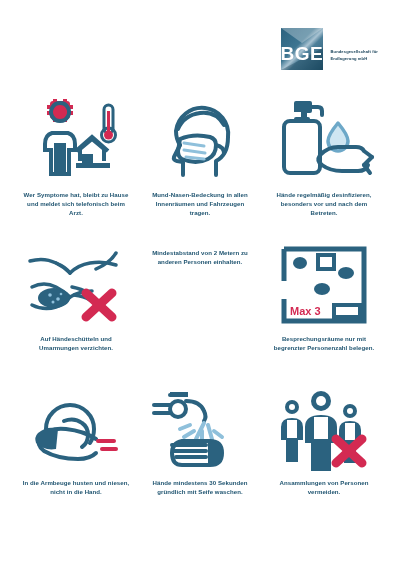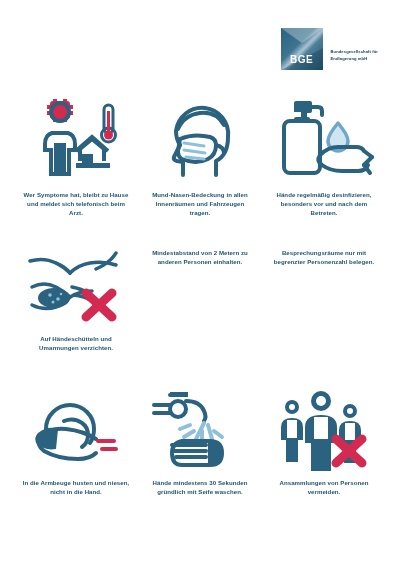--- a/index.html
+++ b/index.html
@@ -45,21 +45,21 @@
     bottom: 0; right: 0;
     width: 0; height: 0;
     border-left: 42px solid transparent;
     border-bottom: 22px solid rgba(10,45,66,0.30);
   }
   .logo-text {
     position: absolute;
     left: 0; right: 0; bottom: 5px;
     text-align: center;
     color: #ffffff;
-    font-size: 10px;
+    font-size: 19px;
     font-weight: bold;
     letter-spacing: 0.5px;
     z-index: 3;
   }
   .logo-words {
     display: flex;
     flex-direction: column;
     justify-content: center;
     gap: 2px;
     padding-top: 12px;
@@ -250,20 +250,40 @@
         </svg>
       </div>
       <div class="caption">Auf Händeschütteln und Umarmungen verzichten.</div>
     </div>
 
     <div class="cell">
       <div class="caption">Mindestabstand von 2 Metern zu anderen Personen einhalten.</div>
     </div>
 
     <div class="cell">
+      <div class="art">
+        <svg width="92" height="84" viewBox="0 0 92 84">
+
+          <g fill="none" stroke="#2b627f" stroke-width="5">
+            <path d="M6 6 h80 v72 h-80 v-22"></path>
+            <path d="M6 6 v32"></path>
+          </g>
+
+          <rect x="40" y="12" width="16" height="14" fill="none" stroke="#2b627f" stroke-width="4"></rect>
+          <rect x="56" y="62" width="26" height="12" fill="none" stroke="#2b627f" stroke-width="4"></rect>
+
+          <g fill="#2b627f">
+            <ellipse cx="22" cy="20" rx="7" ry="6"></ellipse>
+            <ellipse cx="68" cy="30" rx="8" ry="6"></ellipse>
+            <ellipse cx="44" cy="46" rx="8" ry="6"></ellipse>
+          </g>
+
+          <text x="12" y="72" font-family="Liberation Sans, sans-serif" font-size="11" font-weight="bold" fill="#d32a52">Max 3</text>
+        </svg>
+      </div>
       <div class="caption">Besprechungsräume nur mit begrenzter Personenzahl belegen.</div>
     </div>
 
     <div class="cell">
       <div class="art">
         <svg width="104" height="84" viewBox="0 0 104 84">
           <g fill="none" stroke="#2b627f" stroke-width="4" stroke-linejoin="round" stroke-linecap="round">
 
             <path d="M22 42 A24 24 0 0 1 70 42 q0 8-4 14"></path>
 

